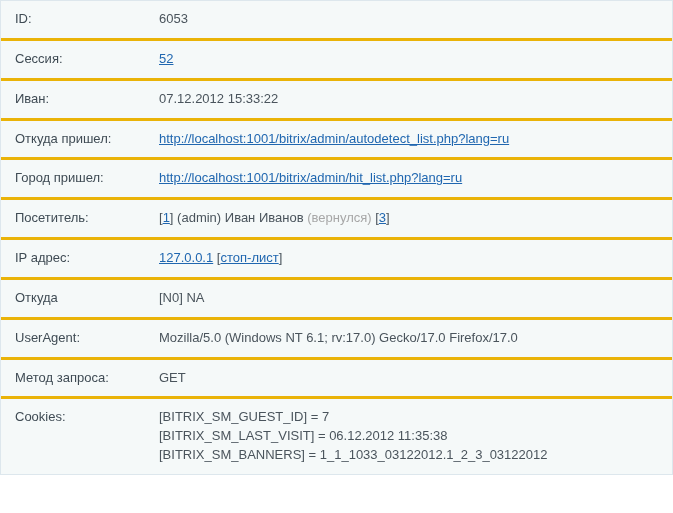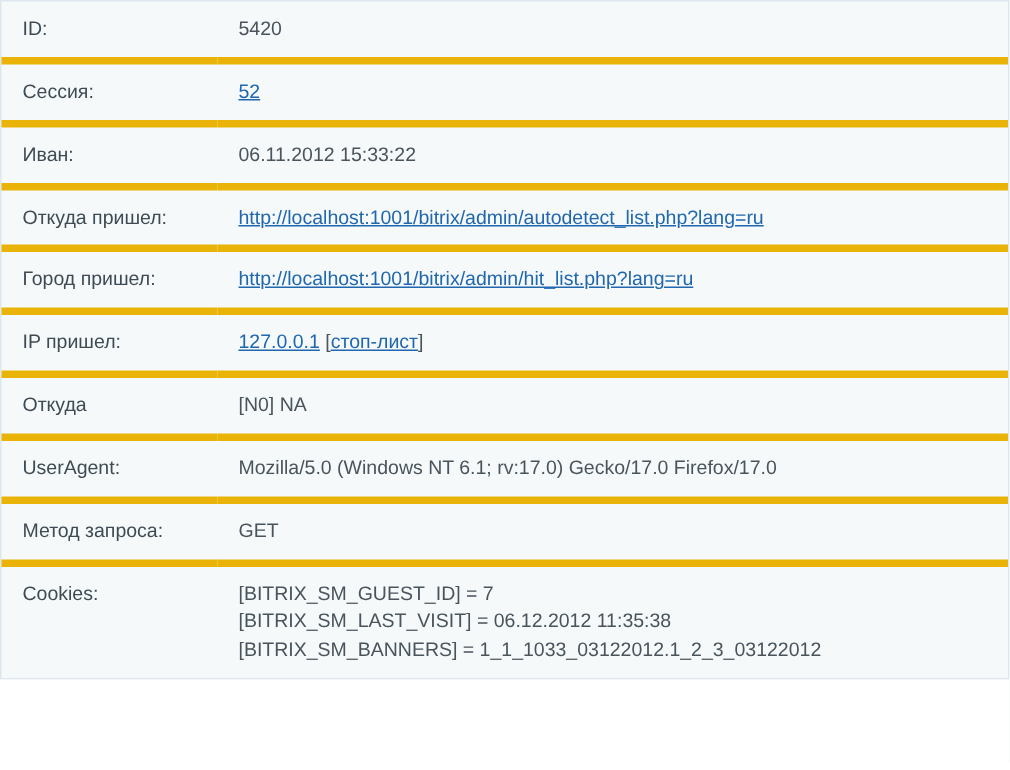--- a/index.html
+++ b/index.html
@@ -1,60 +1,69 @@
 <!DOCTYPE html>
 <html><head>
 <meta charset="utf-8">
 <style>
 html,body{margin:0;padding:0;font-family:Arial,Helvetica,sans-serif;font-size:13px;color:#3f4b54;background:#fff}
 .panel{width:673px;box-sizing:border-box;background:#f5f9f9;border:1px solid #dde7ed}
 table.props{width:100%;border-collapse:collapse}
-table.props td{padding:9px 10px 9px 14px;border-bottom:5px solid #eab308;vertical-align:top;line-height:1.45}
+table.props td{padding:9px 10px 9px 14px;border-bottom:3px solid #eab308;vertical-align:top;line-height:1.45}
 table.props tr:last-child td{border-bottom:none}
 td.label{width:120px;color:#3f4b54}
 td.val{color:#4a545c}
 a.link{color:#2067b0;text-decoration:underline}
 .muted{color:#a7a7a7}
 .bracket{color:#4a545c}
 </style>
 </head>
 <body>
 
 <div class="panel">
 <table class="props">
 
 <tbody>
         <tr>
   <td class="label">ID:</td>
-  <td class="val">5420</td>
+  <td class="val">6053</td>
 </tr>
 
 <tr>
   <td class="label">Сессия:</td>
   <td class="val"><a class="link" href="#">52</a></td>
 </tr>
 
 <tr>
   <td class="label">Иван:</td>
-  <td class="val">06.11.2012 15:33:22</td>
+  <td class="val">07.12.2012 15:33:22</td>
 </tr>
 
 <tr>
   <td class="label">Откуда пришел:</td>
   <td class="val"><a class="link" href="#">http://localhost:1001/bitrix/admin/autodetect_list.php?lang=ru</a></td>
 </tr>
 
 <tr>
   <td class="label">Город пришел:</td>
   <td class="val"><a class="link" href="#">http://localhost:1001/bitrix/admin/hit_list.php?lang=ru</a></td>
 </tr>
 
+<tr>
+  <td class="label">Посетитель:</td>
+  <td class="val">
+    <span class="bracket">[</span><a class="link" href="#">1</a><span class="bracket">]</span>
+    <span>(admin) Иван Иванов</span>
+    <span class="muted">(вернулся)</span>
+    <span class="bracket">[</span><a class="link" href="#">3</a><span class="bracket">]</span>
+  </td>
+</tr>
 
 <tr>
-  <td class="label">IP пришел:</td>
+  <td class="label">IP адрес:</td>
   <td class="val">
     <a class="link" href="#">127.0.0.1</a>
     <span class="bracket">[</span><a class="link" href="#">стоп-лист</a><span class="bracket">]</span>
   </td>
 </tr>
 
 <tr>
   <td class="label">Откуда</td>
   <td class="val">[N0] NA</td>
 </tr>

